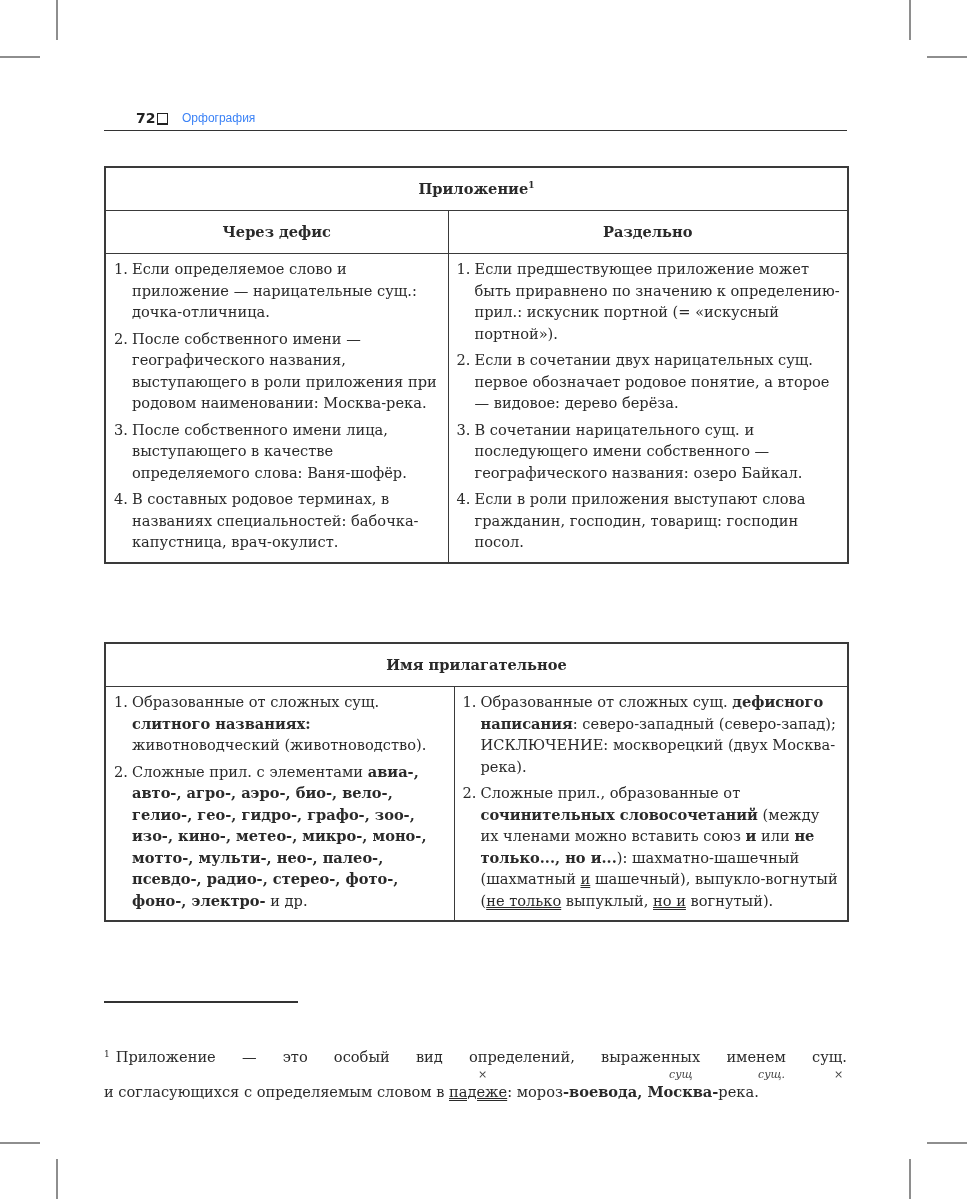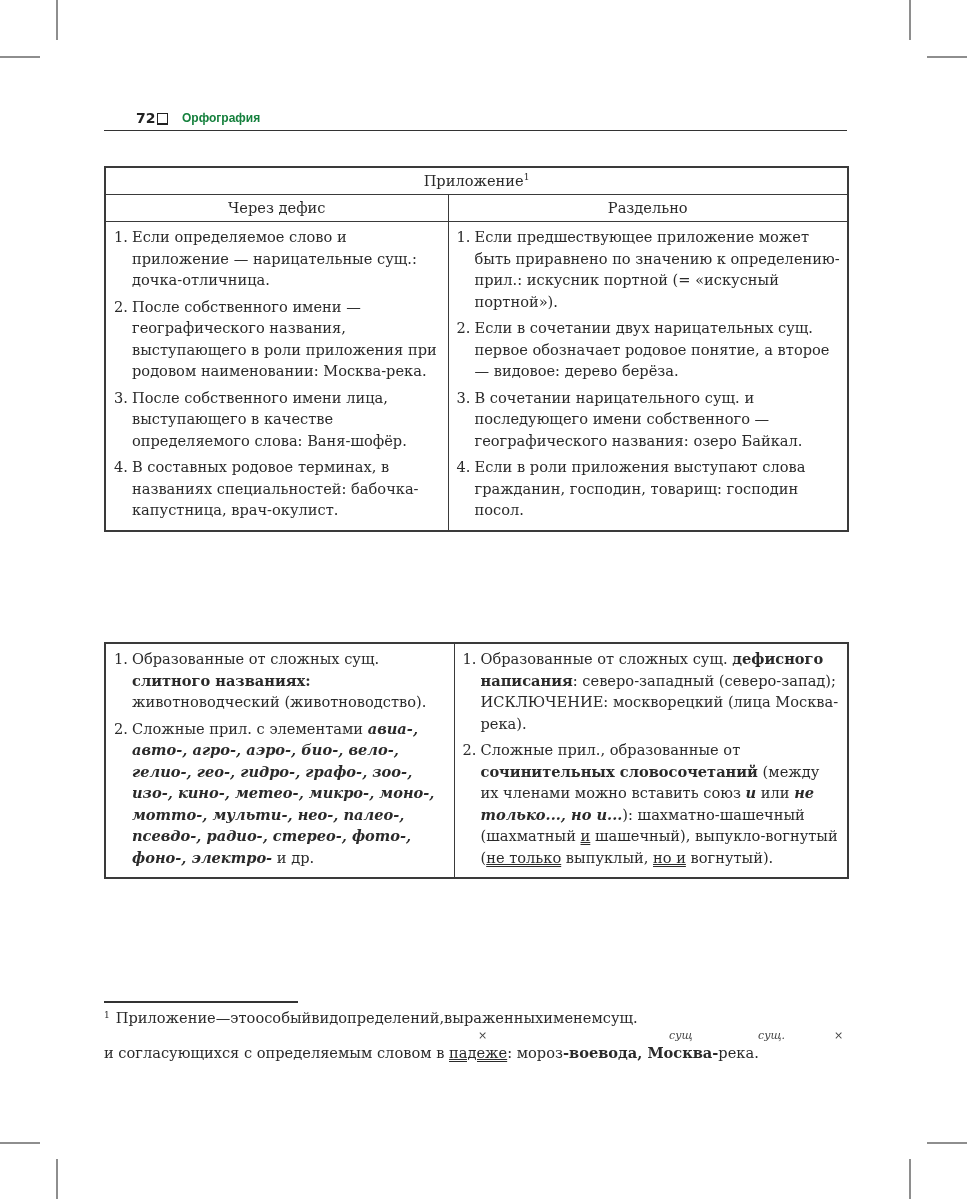--- a/index.html
+++ b/index.html
@@ -6,43 +6,43 @@
   body { width: 967px; height: 1200px; position: relative; overflow: hidden; color: #2a2a2a;
          font-family: "DejaVu Serif", serif; }
   .crop { position: absolute; background: #8e8e8e; }
   .crop.v { width: 2px; height: 40px; }
   .crop.h { height: 2px; width: 40px; }
 
   .running-head { position: absolute; left: 104px; top: 108px; width: 743px; height: 22px;
                   border-bottom: 1.5px solid #333; font-family: "DejaVu Sans", sans-serif; }
   .page-num { position: absolute; left: 0; top: 2px; font-weight: bold; font-size: 14px; color: #222; margin-left: 32px; }
   .box-icon { position: absolute; left: 53px; top: 5px; width: 9px; height: 9px; border: 1.5px solid #222; border-bottom-width: 2.5px; }
-  .section-name { position: absolute; left: 78px; top: 3px; font-size: 12px; color: #15803d; font-family: "Liberation Sans", sans-serif; font-weight: bold; }
+  .section-name { position: absolute; left: 78px; top: 3px; font-size: 12px; color: #3b82f6; font-family: "Liberation Sans", sans-serif; }
 
   table.rules { position: absolute; left: 104px; width: 743px; border-collapse: collapse;
                 border: 2px solid #3a3a3a; font-size: 14.6px; line-height: 21.5px; table-layout: fixed; }
   table.rules th, table.rules td { border: 1.5px solid #3a3a3a; }
-  table.rules th { font-weight: normal; text-align: center; height: 26px; padding: 0; font-size: 14.6px; }
+  table.rules th { font-weight: bold; text-align: center; height: 26px; padding: 8px; font-size: 14.6px; }
   table.rules td { vertical-align: top; padding: 4px 6px 4px 4px; }
   sup { font-size: 9px; vertical-align: super; line-height: 0; }
 
   ol.items { list-style: none; margin: 0; padding: 0; }
   ol.items li { position: relative; padding-left: 22px; margin-bottom: 5px; }
   ol.items li .num { position: absolute; left: 4px; top: 0; }
   .it { }
   .b { font-weight: bold; }
-  .bi { font-weight: bold; font-style: italic; }
+  .bi { font-weight: bold; }
   .u { text-decoration: underline; text-decoration-style: double; }
 
   #t1 { top: 166px; }
   #t2 { top: 642px; }
 
   .fn-rule { position: absolute; left: 104px; top: 1001px; width: 194px; height: 1.5px; background: #333; }
   .footnote { position: absolute; left: 104px; top: 1007px; width: 743px; font-size: 14.6px; color: #2a2a2a; }
-  .fn-line1 { display: flex; line-height: 22px; }
+  .fn-line1 { display: flex; justify-content: space-between; line-height: 22px; margin-top: 39px; }
   .fn-line1 .mark { font-size: 9px; vertical-align: top; position: relative; top: -3px; margin-right: 6px; }
   .fn-notes { position: relative; height: 14px; font-size: 11px; font-style: italic; color: #444; }
   .fn-notes span { position: absolute; top: 0; }
   .fn-line2 { line-height: 20px; }
 </style>
 </head>
 <body>
 
 <div class="crop v" style="left:56px;top:0;"></div>
 <div class="crop h" style="left:0;top:56px;"></div>
@@ -92,30 +92,33 @@
   </tr>
 </tbody>
   </table>
 
 <table class="rules" id="t2">
   <colgroup>
       <col style="width:349px">
       <col style="width:394px">
     </colgroup>
   <tbody>
+      <tr>
+    <th colspan="2">Имя прилагательное</th>
+  </tr>
   <tr>
     <td>
           <ol class="items">
             <li><span class="num">1.</span><span>Образованные от сложных сущ. </span><span class="b">слитного названиях:</span><span> </span><span class="it">животноводческий (животноводство)</span><span>.</span></li>
             <li><span class="num">2.</span><span>Сложные прил. с элементами </span><span class="bi">авиа-, авто-, агро-, аэро-, био-, вело-, гелио-, гео-, гидро-, графо-, зоо-, изо-, кино-, метео-, микро-, моно-, мотто-, мульти-, нео-, палео-, псевдо-, радио-, стерео-, фото-, фоно-, электро-</span><span> и др.</span></li>
           </ol>
         </td>
     <td>
           <ol class="items">
-            <li><span class="num">1.</span><span>Образованные от сложных сущ. </span><span class="b">дефисного написания</span><span>: </span><span class="it">северо-западный (северо-запад)</span><span>; ИСКЛЮЧЕНИЕ: </span><span class="it">москворецкий</span><span> (лица </span><span class="it">Москва-река</span><span>).</span></li>
+            <li><span class="num">1.</span><span>Образованные от сложных сущ. </span><span class="b">дефисного написания</span><span>: </span><span class="it">северо-западный (северо-запад)</span><span>; ИСКЛЮЧЕНИЕ: </span><span class="it">москворецкий</span><span> (двух </span><span class="it">Москва-река</span><span>).</span></li>
             <li><span class="num">2.</span><span>Сложные прил., образованные от </span><span class="b">сочинительных словосочетаний</span><span> (между их членами можно вставить союз </span><span class="bi">и</span><span> или </span><span class="bi">не только..., но и...</span><span>): </span><span class="it">шахматно-шашечный (шахматный </span><span class="it u">и</span><span class="it"> шашечный), выпукло-вогнутый (</span><span class="it u">не только</span><span class="it"> выпуклый, </span><span class="it u">но и</span><span class="it"> вогнутый).</span></li>
           </ol>
         </td>
   </tr>
 </tbody>
   </table>
 
 <div class="fn-rule"></div>
 <div class="footnote">
   <div class="fn-line1" id="fn-line1">

